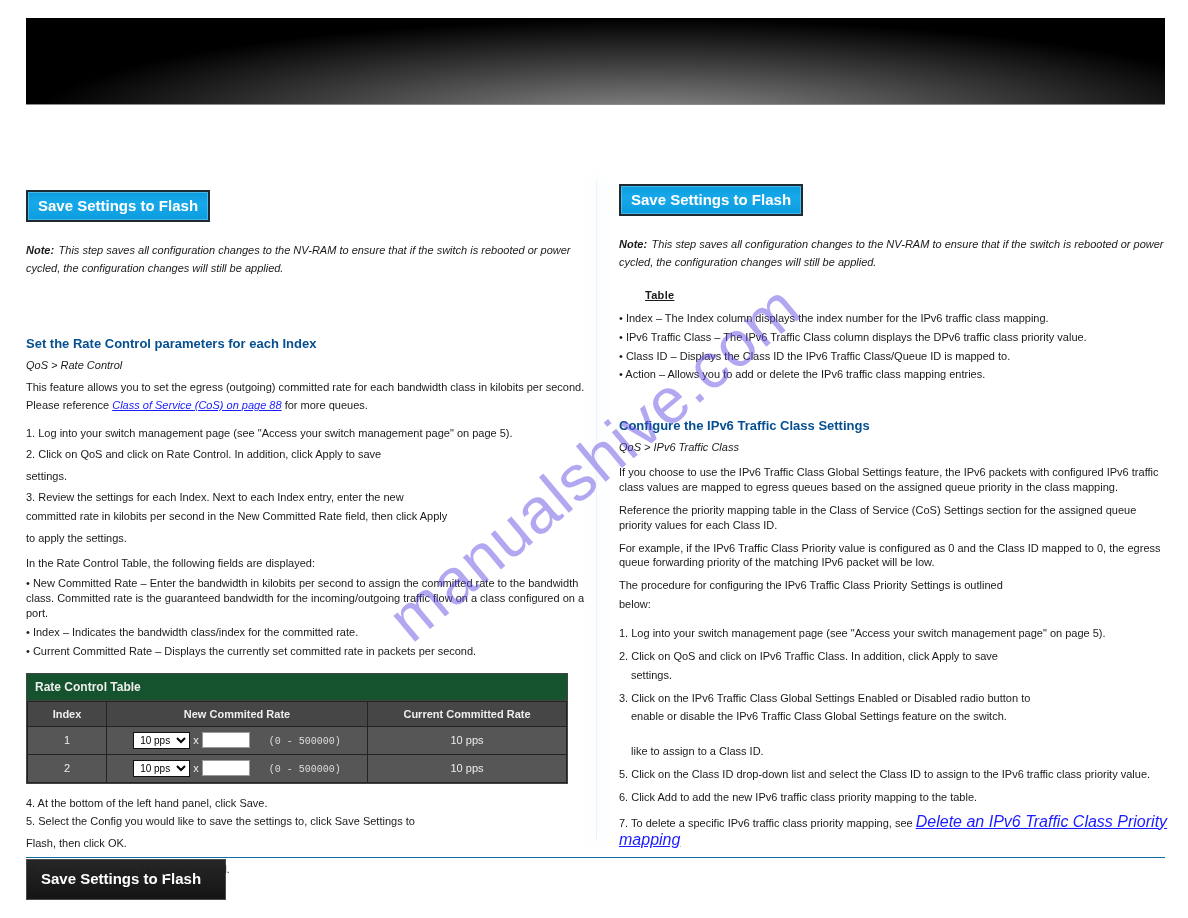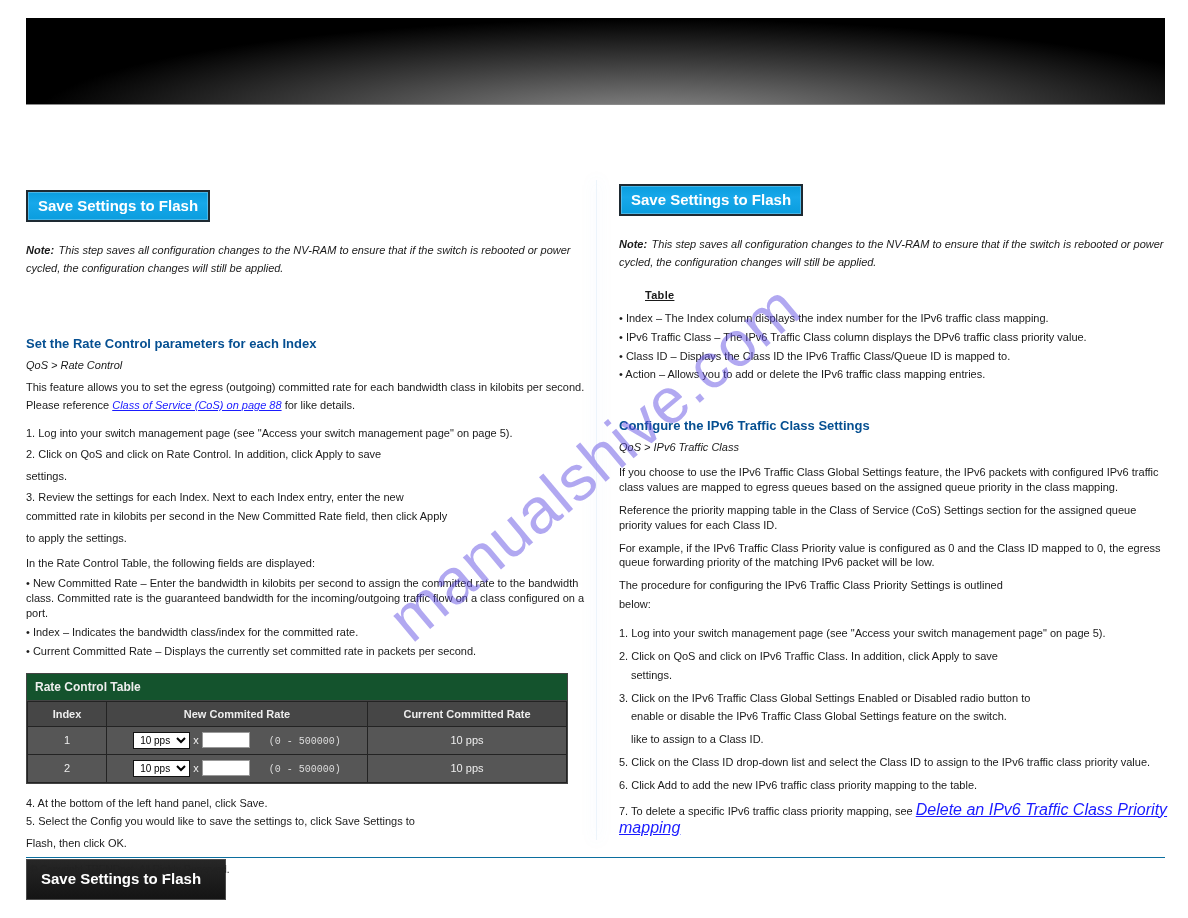--- a/index.html
+++ b/index.html
@@ -209,21 +209,21 @@
       <span class="body-text italic"> This step saves all configuration changes to the NV-RAM to ensure that if the switch is rebooted or power cycled, the configuration changes will still be applied.</span>
 
       <div style="height:50px;"></div>
 
       <div class="body-header">Set the Rate Control parameters for each Index</div>
       <span class="body-text italic">QoS &gt; Rate Control</span>
 
       <div style="height:4px;"></div>
 
       <span class="body-text">This feature allows you to set the egress (outgoing) committed rate for each bandwidth class in kilobits per second. Please reference </span>
-      <span class="small-note link">Class of Service (CoS) on page 88</span><span class="body-text"> for like details.</span>
+      <span class="small-note link">Class of Service (CoS) on page 88</span><span class="body-text"> for more queues.</span>
 
       <div style="height:10px;"></div>
       <span class="body-text">1. Log into your switch management page (see "Access your switch management page" on page 5).</span>
 
       <div style="height:6px;"></div>
       <span class="body-text blk">2. Click on QoS and click on Rate Control. In addition, click Apply to save</span>
       <span class="body-text">settings.</span>
 
       <div style="height:6px;"></div>
       <span class="body-text blk">3. Review the settings for each Index. Next to each Index entry, enter the new</span>
@@ -329,21 +329,21 @@
       <div style="height:10px;"></div>
 
       <span class="body-text blk">1. <span>Log into your switch management page (see "Access your switch management page" on page 5).</span></span>
       <div style="height:4px;"></div>
       <span class="body-text blk">2. <span>Click on QoS and click on IPv6 Traffic Class. In addition, click Apply to save</span></span>
       <span class="body-text blk" style="margin-left:12px;">settings.</span>
       <div style="height:4px;"></div>
       <span class="body-text blk">3. <span>Click on the IPv6 Traffic Class Global Settings Enabled or Disabled radio button to</span></span>
       <span class="body-text blk" style="margin-left:12px;">enable or disable the IPv6 Traffic Class Global Settings feature on the switch.</span>
       <div style="height:4px;"></div>
-      <span class="body-text blk" style="margin-left:12px;">like to assign to a Class ID.</span>
+      <span class="body-text blk" style="margin-left:12px;margin-top:12px;">like to assign to a Class ID.</span>
       <div style="height:4px;"></div>
       <span class="body-text blk">5. <span>Click on the Class ID drop-down list and select the Class ID to assign to the IPv6 traffic class priority value.</span></span>
       <div style="height:4px;"></div>
       <span class="body-text blk">6. <span>Click Add to add the new IPv6 traffic class priority mapping to the table.</span></span>
       <div style="height:4px;"></div>
       <span class="body-text">7. <span>To delete a specific IPv6 traffic class priority mapping, see </span></span>
       <span class="link">Delete an IPv6 Traffic Class Priority mapping</span>
 
     </div>
 

